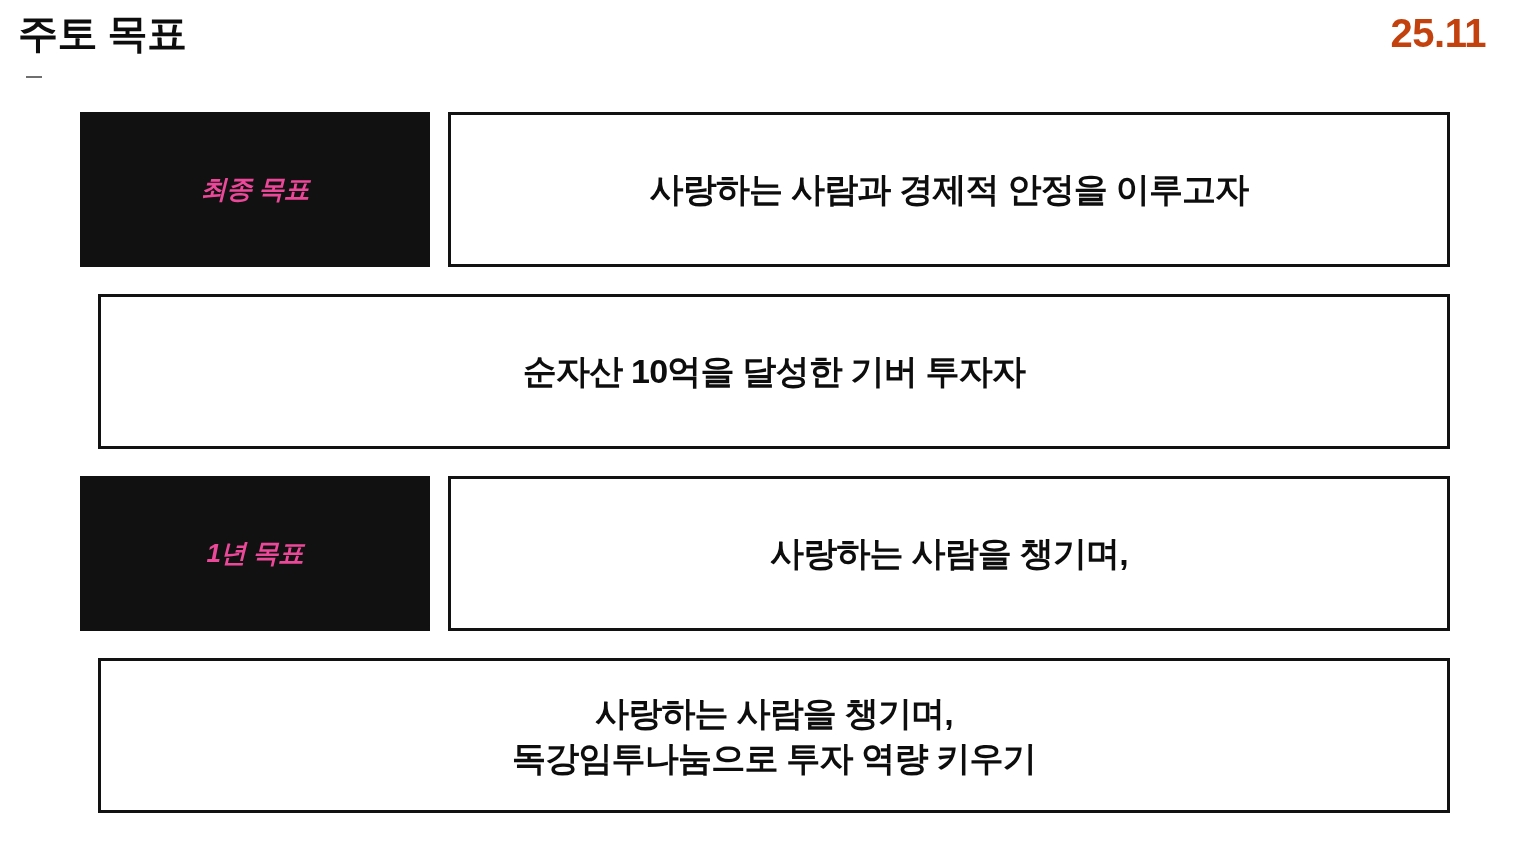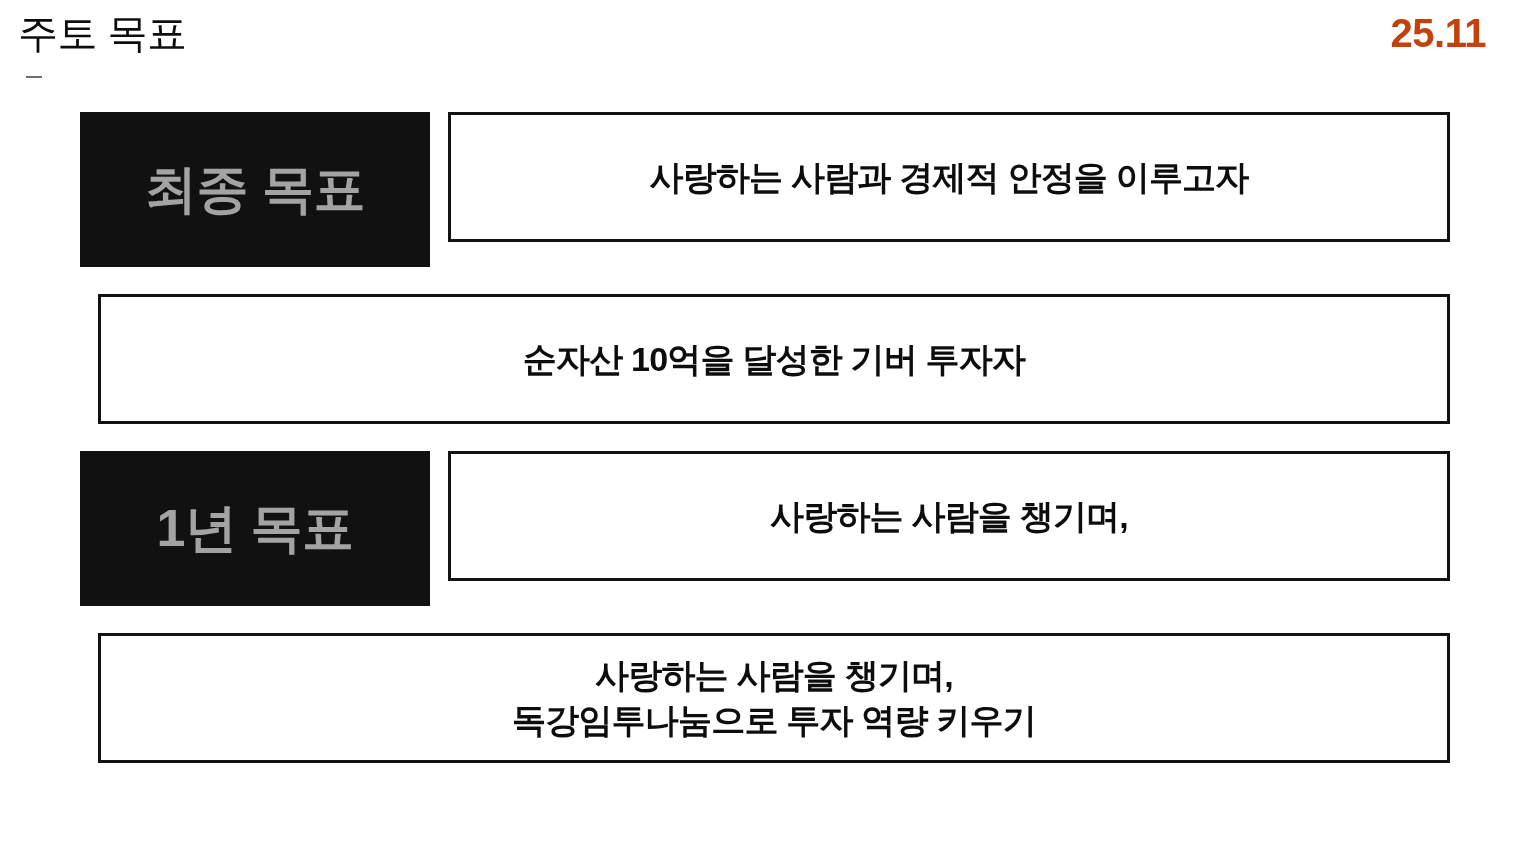--- a/index.html
+++ b/index.html
@@ -24,21 +24,21 @@
     width: 1520px;
     height: 86px;
     display: flex;
     align-items: flex-start;
     justify-content: space-between;
     box-sizing: border-box;
     padding: 10px 28px 0 18px;
   }
   .header-title {
     font-size: 40px;
-    font-weight: 400;
+    font-weight: 700;
     letter-spacing: -0.5px;
     line-height: 1.15;
     color: #0d0d0d;
     white-space: nowrap;
   }
   .header-date {
     font-size: 40px;
     font-weight: 700;
     letter-spacing: -0.5px;
     line-height: 1.15;
@@ -68,32 +68,33 @@
     margin-bottom: 27px;
     padding-left: 80px;
     padding-right: 70px;
     box-sizing: border-box;
   }
   .goal-label {
     width: 350px;
     min-width: 350px;
     height: 155px;
     background: #111111;
-    color: #a3a3a3;
+    color: #ec4899;
     display: flex;
     align-items: center;
     justify-content: center;
-    font-size: 52px;
+    font-size: 26px;
     font-weight: 700;
     letter-spacing: -0.5px;
     box-sizing: border-box;
+    font-style: italic;
   }
   .goal-body {
     flex: 1;
-    height: 130px;
+    height: 155px;
     margin-left: 18px;
     background: #ffffff;
     border: 3px solid #121212;
     box-sizing: border-box;
     display: flex;
     flex-direction: column;
     align-items: center;
     justify-content: center;
     text-align: center;
     padding: 0 16px;

